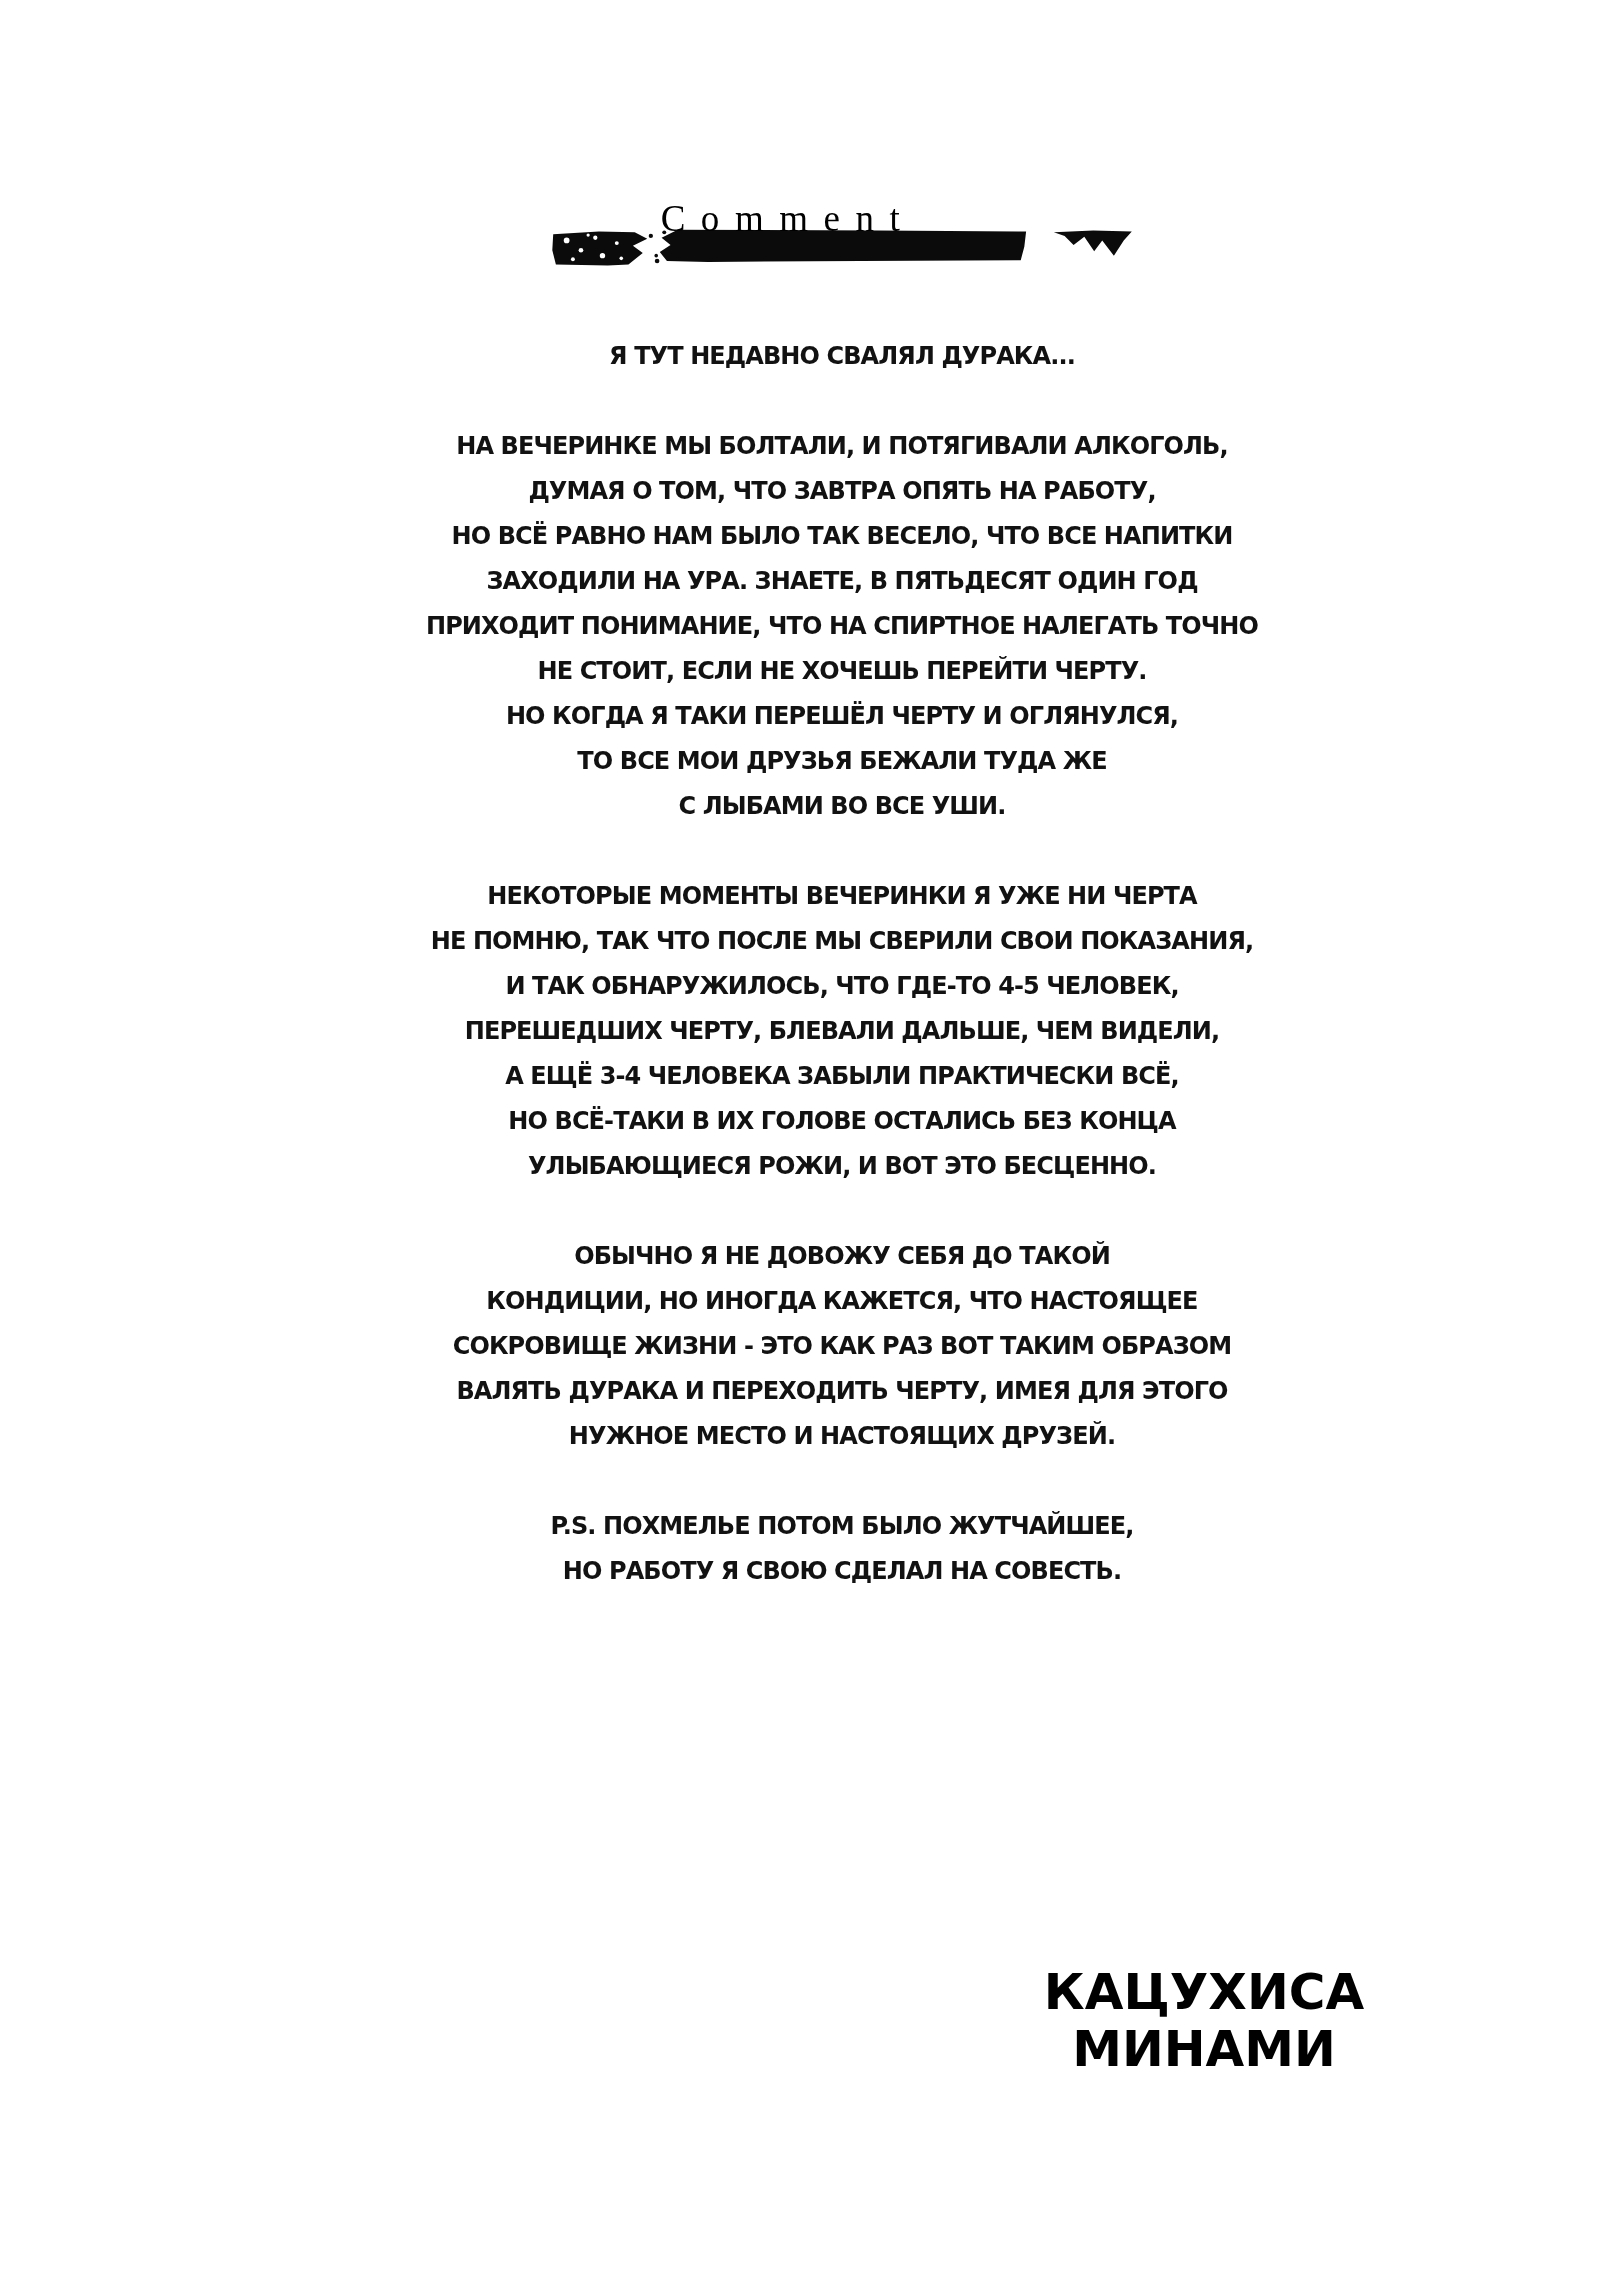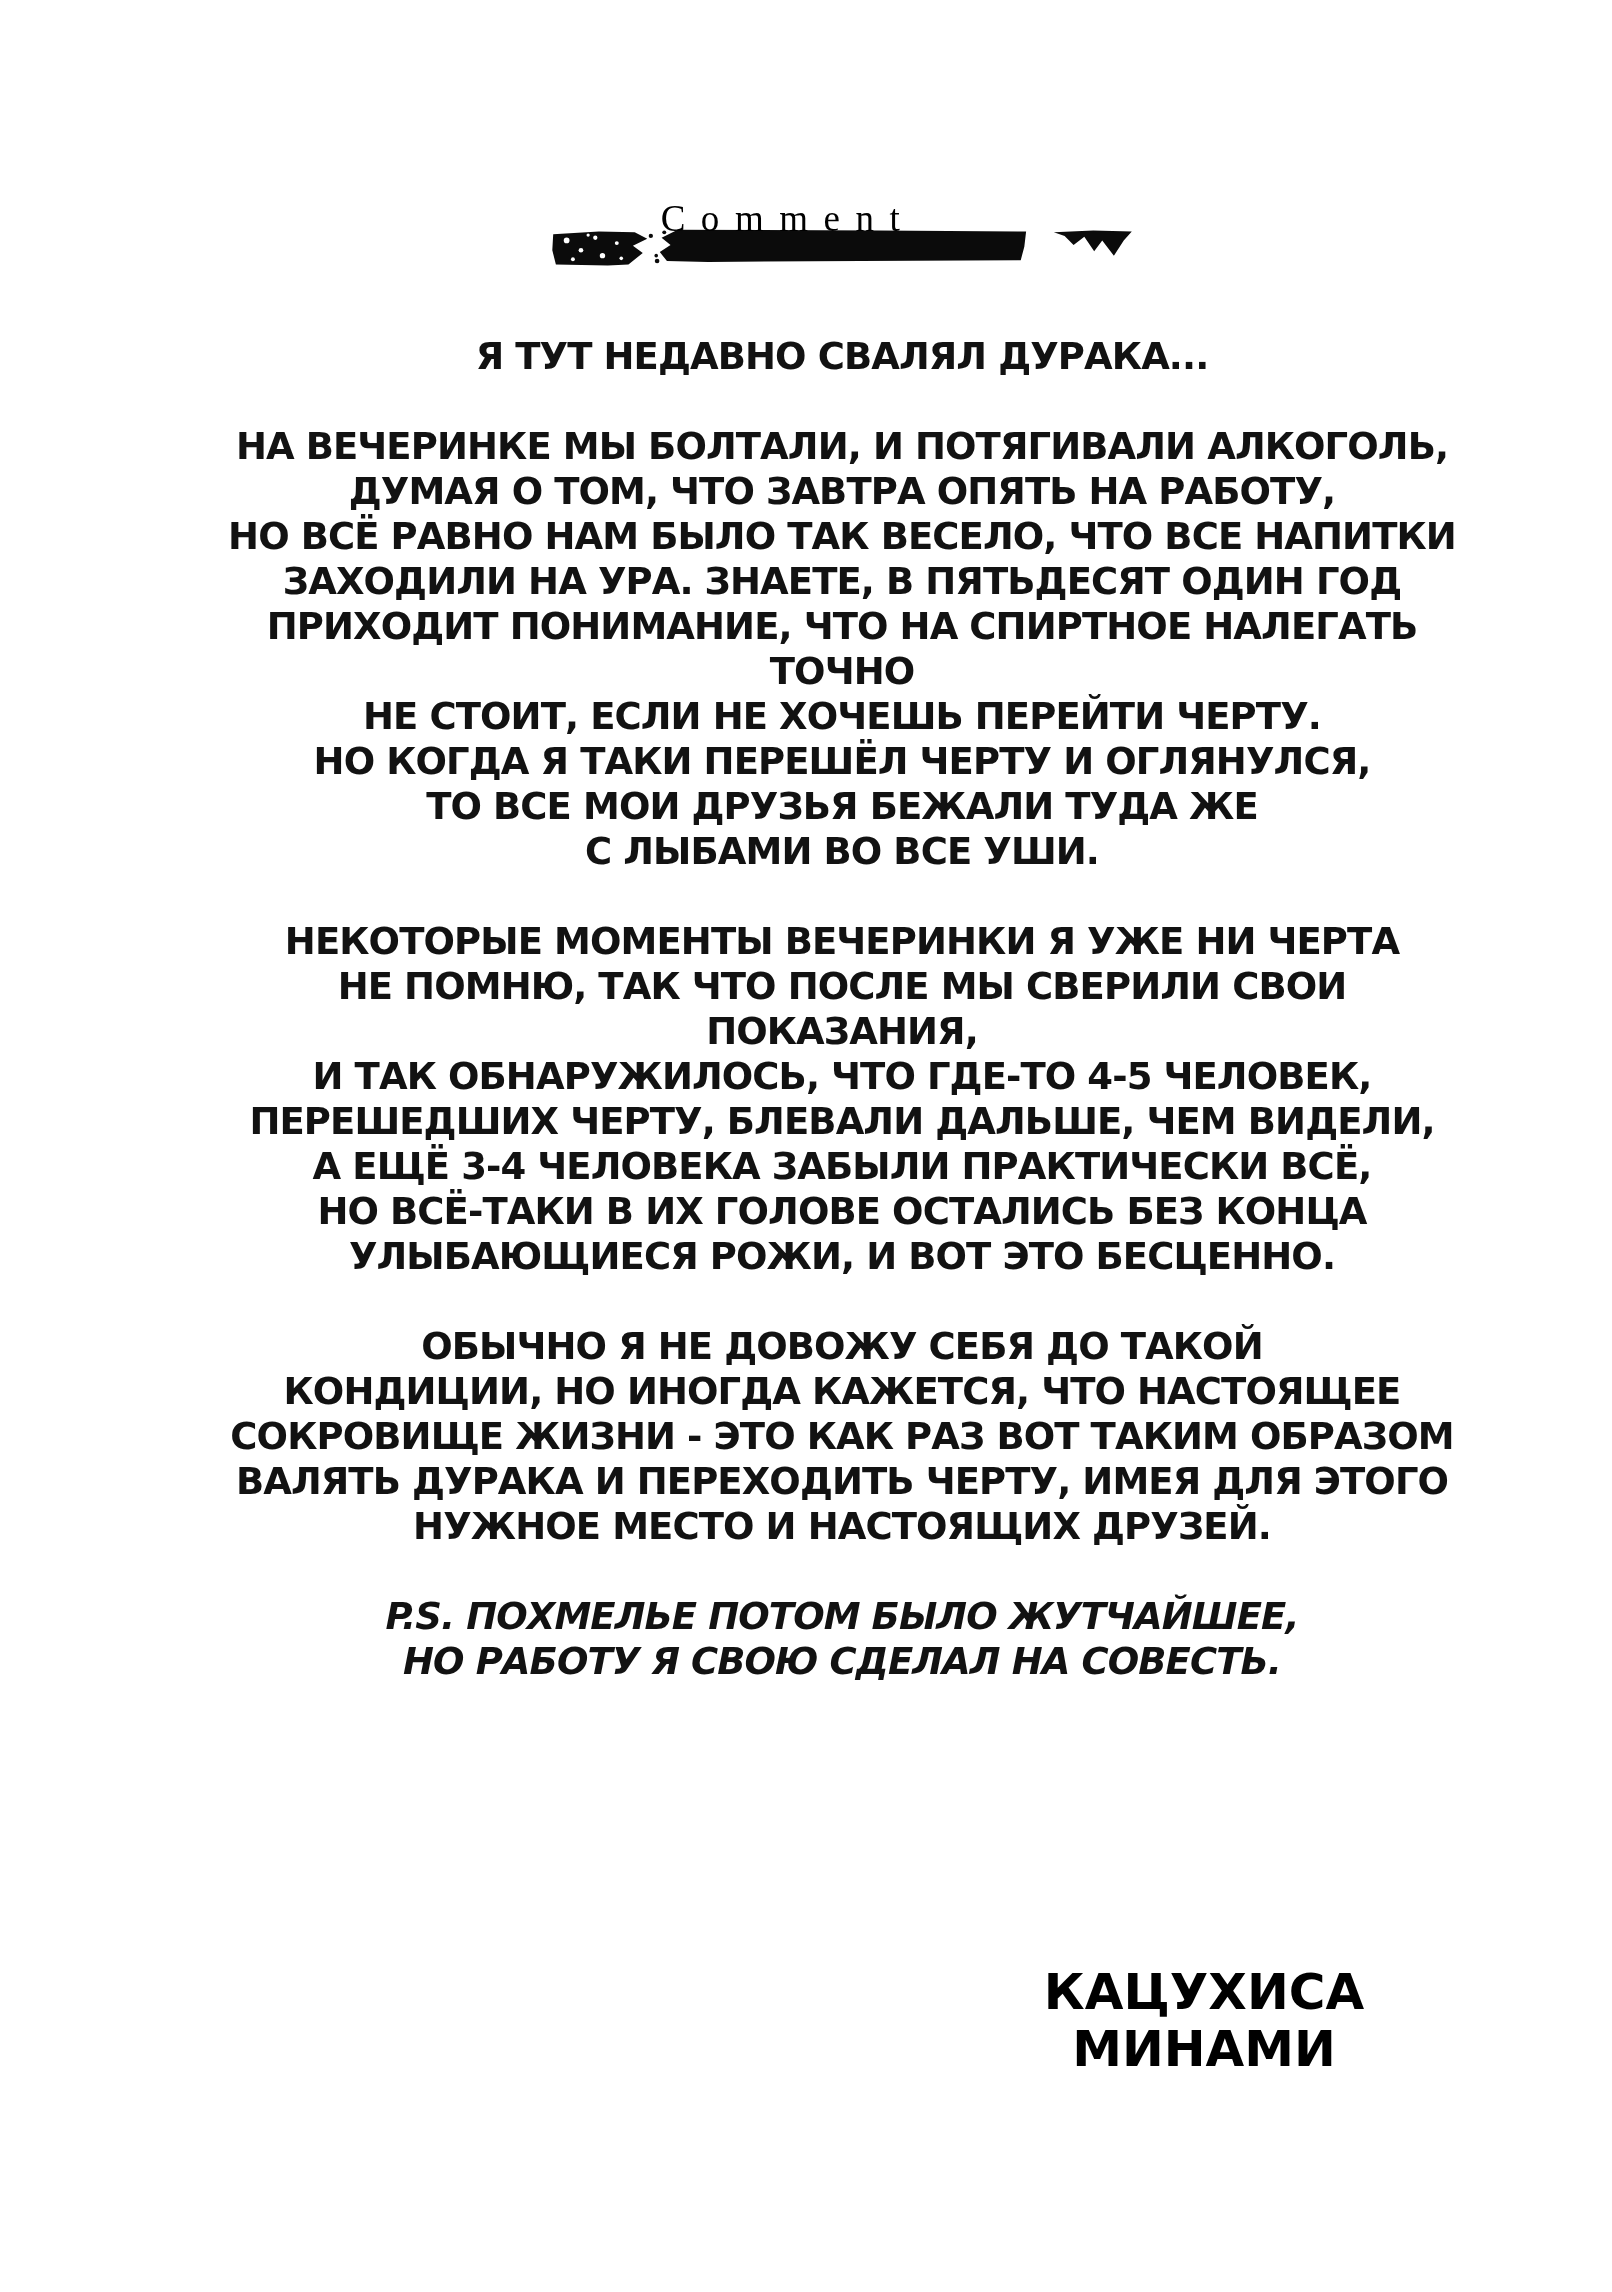--- a/index.html
+++ b/index.html
@@ -55,27 +55,27 @@
     position: absolute;
     left: 215px;
     top: 334px;
     width: 1254px;
     text-align: center;
     color: #121212;
   }
   .para {
     font-family: "DejaVu Sans", sans-serif;
     font-weight: bold;
-    font-size: 37px;
+    font-size: 24px;
     line-height: 45px;
     letter-spacing: -0.9px;
     white-space: pre-line;
     margin: 0 0 45px 0;
   }
-  .para:last-child { margin-bottom: 16px; font-style: italic; }
+  .para:last-child { margin-bottom: 16px; }
 
   
   .signature {
     position: absolute;
     left: 1025px;
     top: 1964px;
     width: 358px;
     text-align: center;
     font-family: "DejaVu Sans", sans-serif;
     font-weight: bold;

